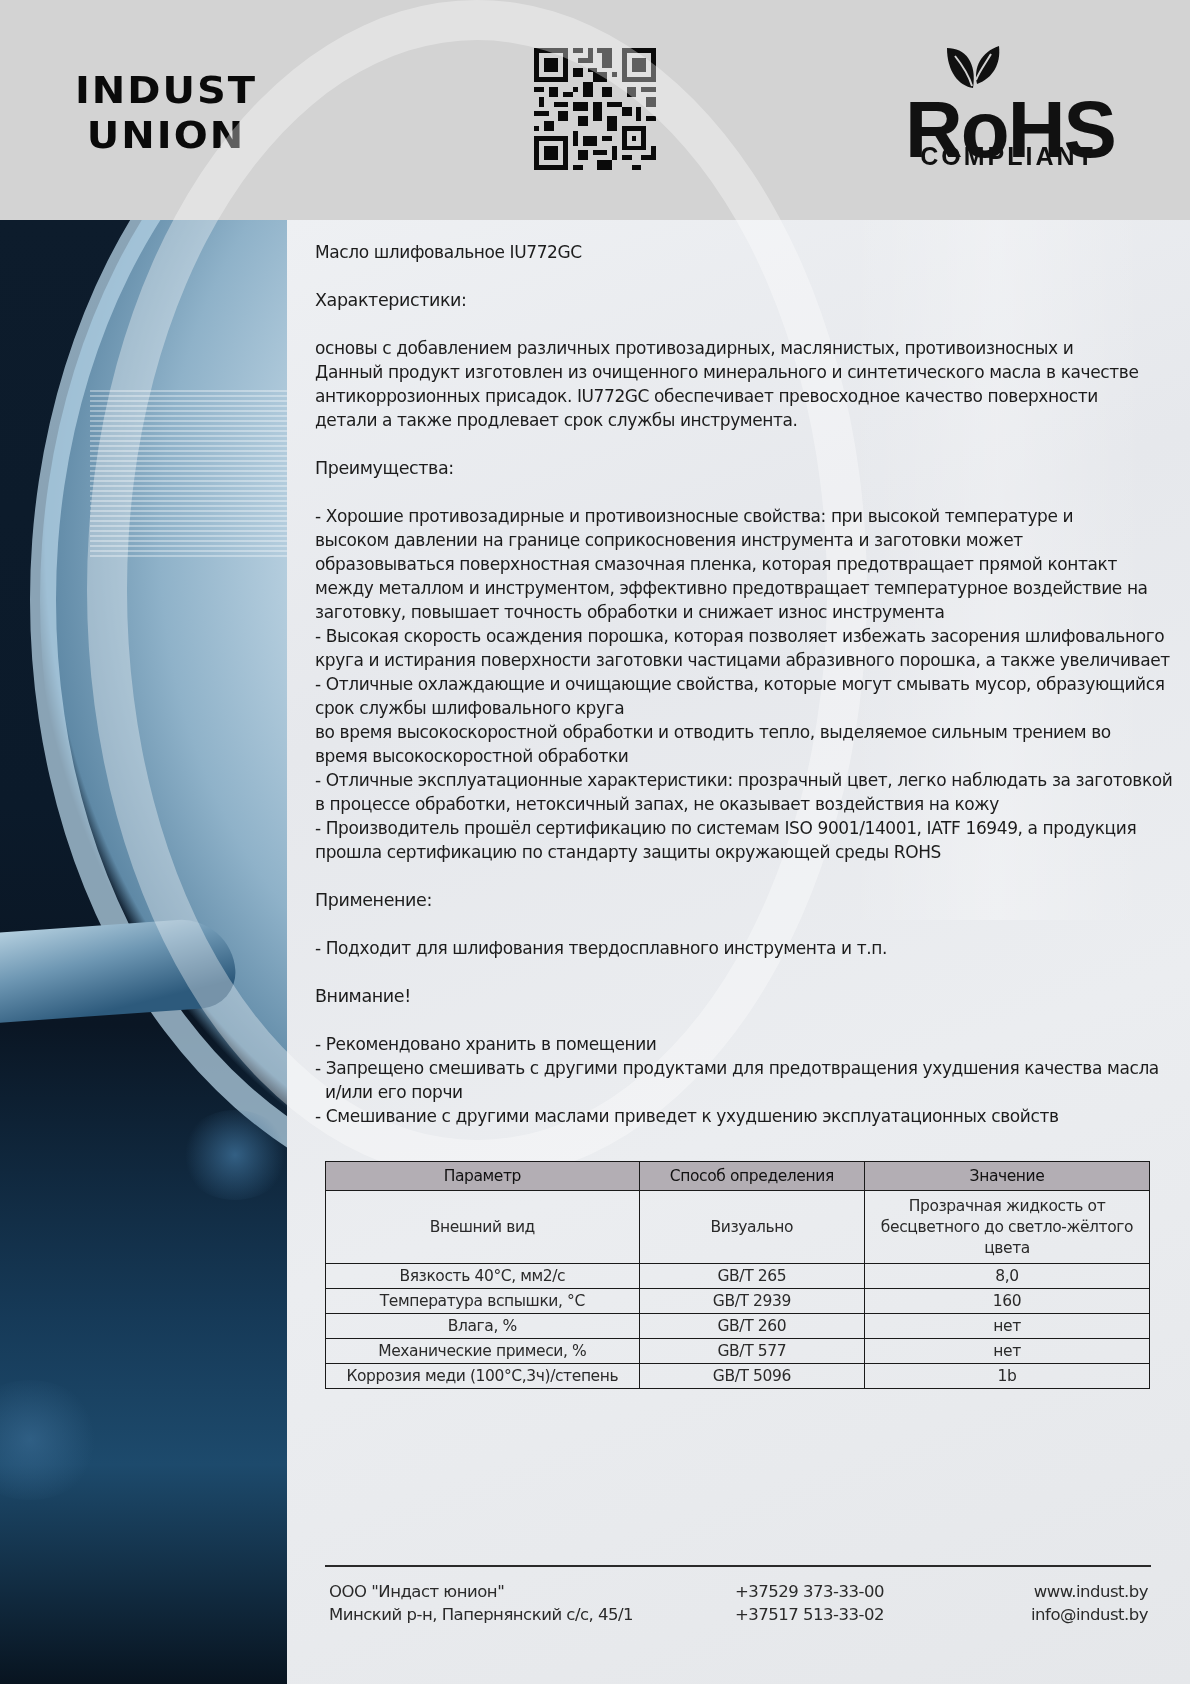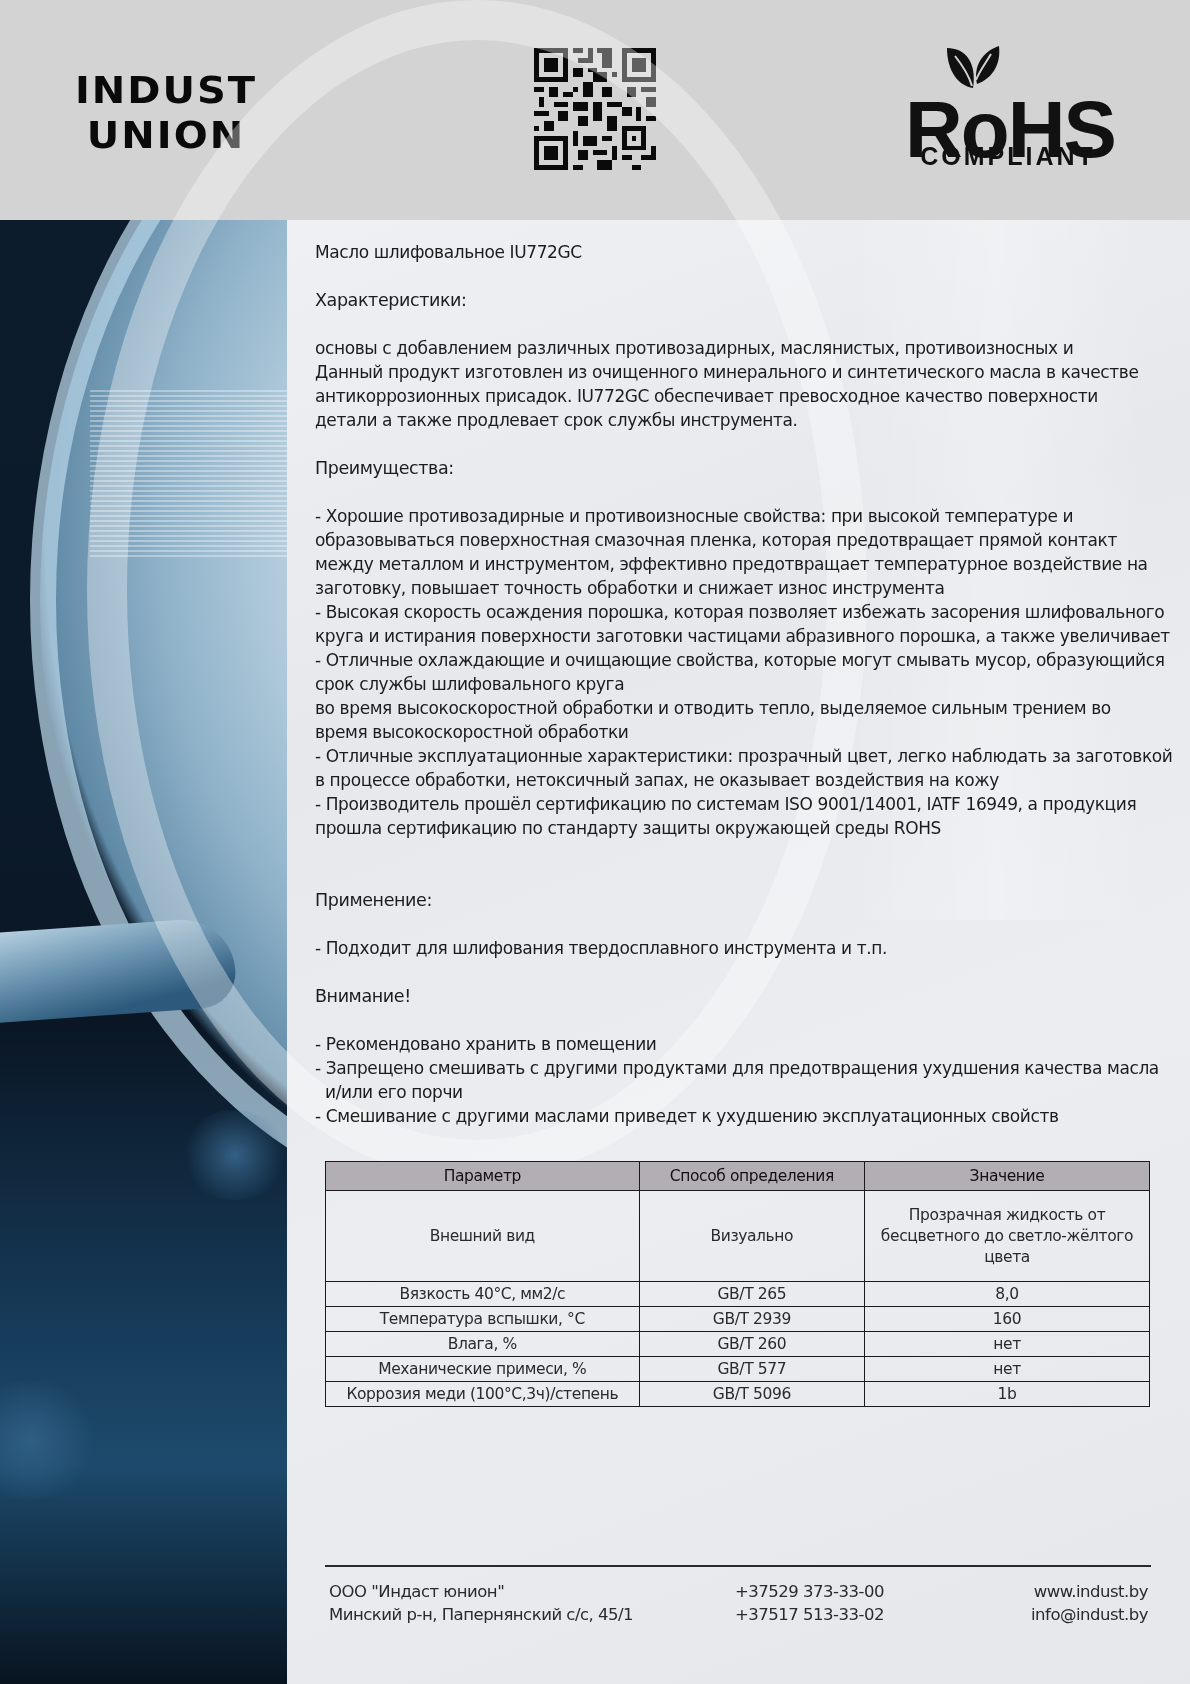--- a/index.html
+++ b/index.html
@@ -45,21 +45,21 @@
     font-size: 17px; line-height: 24px; color: #1c1c1c; letter-spacing: -0.4px; }
   .title { top: 240px; }
   .h { font-size: 17.5px; }
   .p-block div { white-space: nowrap; }
 
   .spec-table { position: absolute; left: 325px; top: 1161px; width: 825px; border-collapse: collapse;
     font-family: "DejaVu Sans", sans-serif; font-size: 15.5px; color: #2a2a2a; letter-spacing: -0.4px; }
   .spec-table th, .spec-table td { border: 1.5px solid #1a1a1a; text-align: center; font-weight: normal; padding: 0 2px; }
   .spec-table th { background: #b3aeb4; height: 29px; color: #111; }
   .spec-table td { height: 25px; line-height: 21px; }
-  .spec-table tr.tall td { height: 91px; margin-top: 28px; }
+  .spec-table tr.tall td { height: 73px; margin-top: 28px; }
   .col1 { width: 295px; } .col2 { width: 212px; } .col3 { width: 268px; }
 
   .footer-line { position: absolute; left: 325px; top: 1565px; width: 826px; height: 2px; background: #2a2a2a; }
   .footer { position: absolute; top: 1580px; font-family: "DejaVu Sans", sans-serif; font-size: 16.5px; line-height: 23px; color: #2a2a2a; letter-spacing: -0.5px; }
   .f-left { left: 329px; }
   .f-mid { left: 735px; }
   .f-right { right: 42px; text-align: right; }
   .f-right a { color: #2a2a2a; text-decoration: none; display: block; }
 </style>
 </head>
@@ -162,20 +162,21 @@
 <div class="text p-block" style="top:336px">
   <div>основы с добавлением различных противозадирных, маслянистых, противоизносных и</div>
   <div>Данный продукт изготовлен из очищенного минерального и синтетического масла в качестве</div>
   <div>антикоррозионных присадок. IU772GC обеспечивает превосходное качество поверхности</div>
   <div>детали а также продлевает срок службы инструмента.</div>
 </div>
 
 <div class="text h" style="top:456px">Преимущества:</div>
 <div class="text p-block" style="top:504px">
   <div>- Хорошие противозадирные и противоизносные свойства: при высокой температуре и</div>
+  <div>высоком давлении на границе соприкосновения инструмента и заготовки может</div>
   <div>образовываться поверхностная смазочная пленка, которая предотвращает прямой контакт</div>
   <div>между металлом и инструментом, эффективно предотвращает температурное воздействие на</div>
   <div>заготовку, повышает точность обработки и снижает износ инструмента</div>
   <div>- Высокая скорость осаждения порошка, которая позволяет избежать засорения шлифовального</div>
   <div>круга и истирания поверхности заготовки частицами абразивного порошка, а также увеличивает</div>
   <div>- Отличные охлаждающие и очищающие свойства, которые могут смывать мусор, образующийся</div>
   <div>срок службы шлифовального круга</div>
   <div>во время высокоскоростной обработки и отводить тепло, выделяемое сильным трением во</div>
   <div>время высокоскоростной обработки</div>
   <div>- Отличные эксплуатационные характеристики: прозрачный цвет, легко наблюдать за заготовкой</div>

